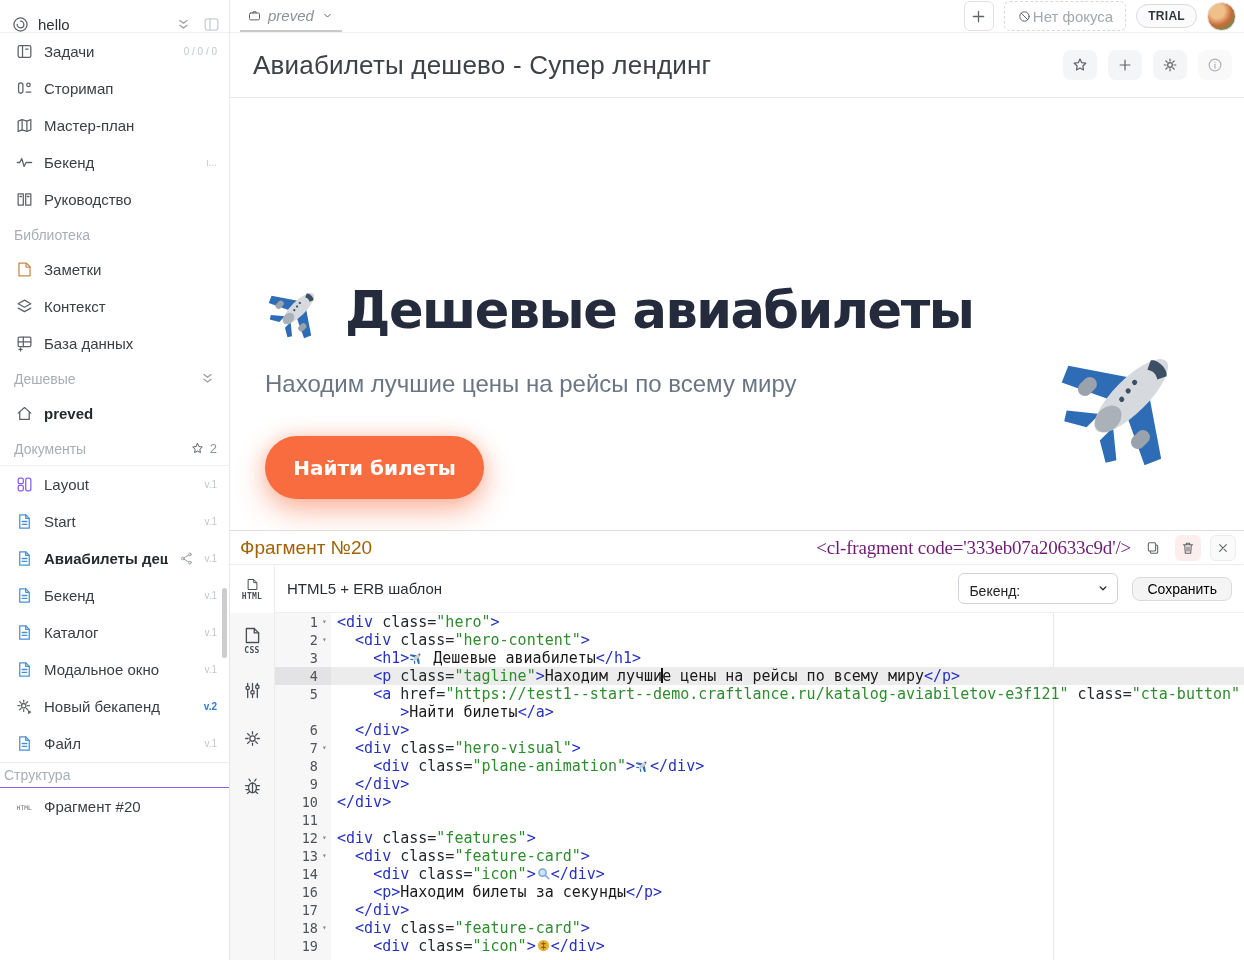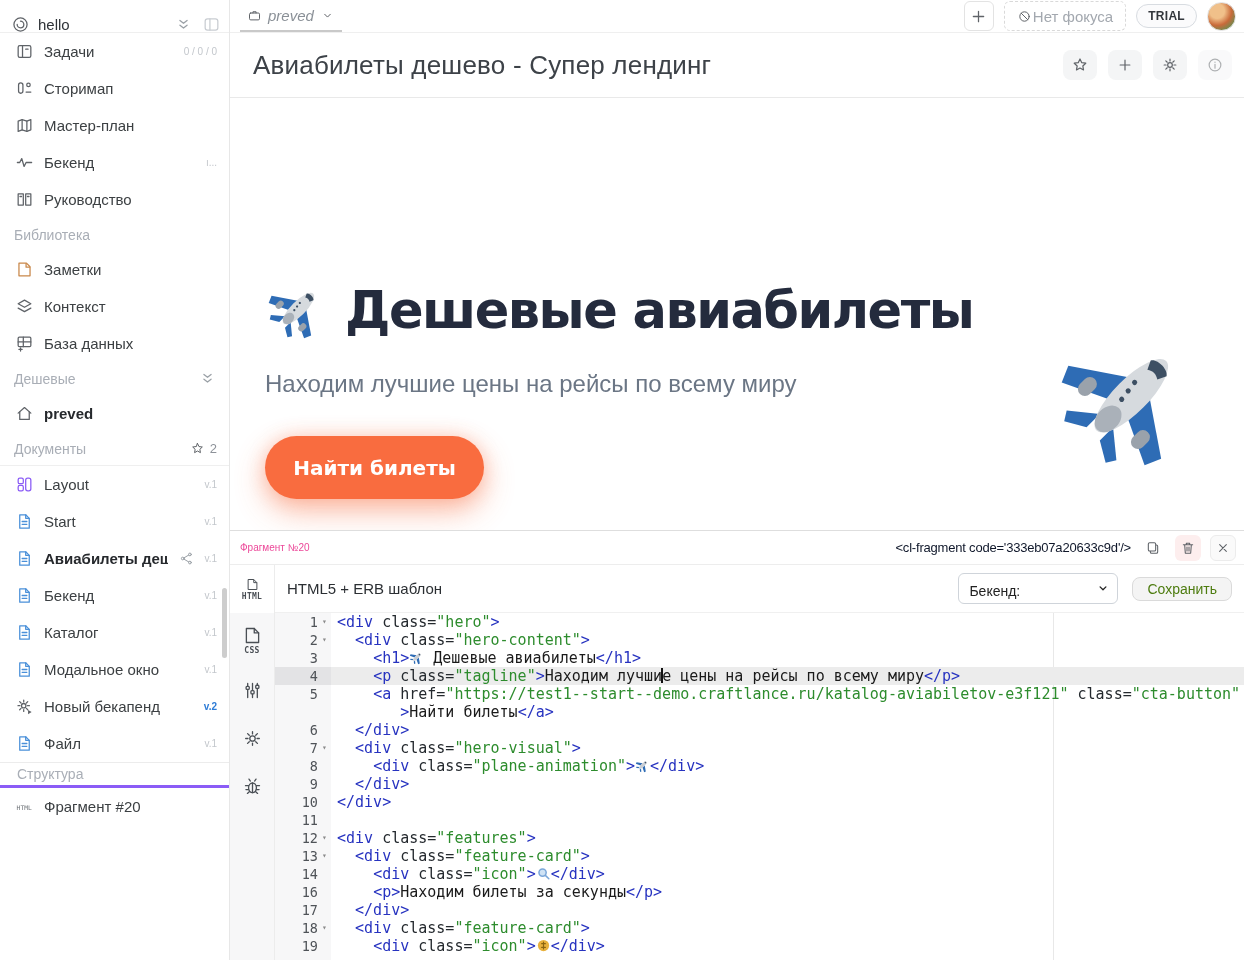--- a/index.html
+++ b/index.html
@@ -15,21 +15,21 @@
   .sb-header .hdr-label { flex:1; }
   .sb-item { height:37px; display:flex; align-items:center; padding:0 12px 0 14px; gap:10px; font-size:15px; color:#3c4043; cursor:pointer; }
   .sb-item .lbl { flex:1; white-space:nowrap; overflow:hidden; }
   .sb-item .lbl.b { font-weight:bold; color:#26292d; }
   .sb-item .right { color:#c3c7cc; font-size:10px; }
   .sb-item .right.active-v { color:#2e7cd6; font-weight:bold; }
   .ico { width:20px; height:20px; flex:none; display:inline-flex; align-items:center; justify-content:center; color:#5f6368; }
   .ico svg { width:19px; height:19px; stroke:currentColor; fill:none; stroke-width:1.6; stroke-linecap:round; stroke-linejoin:round; }
   .ico.small { width:16px; height:16px; } .ico.small svg { width:15px; height:15px; }
   .sb-divider-top { border-top:1px solid #efefef; }
-  .structure-hdr { height:26px; border-top:1px solid #ececec; border-bottom:3px solid #8b5cf6; display:flex; align-items:center; padding-left:17px; color:#a9aeb6; font-size:14px; }
+  .structure-hdr { height:26px; border-top:1px solid #ececec; border-bottom:1px solid #8b5cf6; display:flex; align-items:center; padding-left:4px; color:#a9aeb6; font-size:14px; }
   .htmltag { font-family:"DejaVu Sans Mono",monospace; font-size:8px; color:#6b7075; letter-spacing:0; }
   .sb-scroll { position:absolute; right:2px; top:588px; width:5px; height:70px; background:#cdcdcd; border-radius:3px; }
   .star-badge { display:flex; align-items:center; gap:4px; color:#8d9299; font-size:13px; }
 
   
   .main { flex:1; display:flex; flex-direction:column; min-width:0; }
   .topbar { height:33px; display:flex; align-items:center; padding:0 8px 0 10px; border-bottom:1px solid #efefef; }
   .proj-tab { display:flex; align-items:center; gap:6px; color:#8a9097; font-size:15px; font-style:italic; height:100%; padding:0 6px; border-bottom:2px solid #c9c9c9; cursor:pointer; }
   .topbar-right { margin-left:auto; display:flex; align-items:center; gap:10px; }
   .sq-btn { width:30px; height:30px; border:1px solid #e3e3e3; border-radius:6px; background:#fff; display:flex; align-items:center; justify-content:center; color:#9aa0a6; cursor:pointer; }
@@ -49,23 +49,23 @@
   .hero-head { position:absolute; left:35px; top:180px; display:flex; align-items:center; gap:16px; }
   .hero-plane-sm { width:64px; height:64px; }
   .hero-h1 { font-family:"DejaVu Sans",sans-serif; font-size:51px; font-weight:800; color:#242b3d; letter-spacing:-1.5px; white-space:nowrap; }
   .tagline { position:absolute; left:35px; top:272px; font-size:24px; color:#6b7685; }
   .cta-btn { position:absolute; left:35px; top:338px; width:219px; height:63px; border:none; border-radius:32px; color:#fff; font-size:20px; font-weight:bold; font-family:"DejaVu Sans",sans-serif; display:flex; align-items:center; justify-content:center; cursor:pointer; box-shadow:0 12px 30px rgba(249,108,63,.45), 0 0 18px rgba(249,108,63,.25); }
   .hero-plane-lg { position:absolute; right:41px; top:226px; width:150px; height:150px; }
 
   
   .code-panel { height:430px; flex:none; border-top:1px solid #dedede; display:flex; flex-direction:column; background:#fff; }
   .frag-header { height:34px; flex:none; display:flex; align-items:center; padding:0 8px 0 10px; border-bottom:1px solid #ededed; }
-  .frag-title { font-size:10px; color:#ec4899; }
+  .frag-title { font-size:19px; color:#a16207; }
   .frag-right { margin-left:auto; display:flex; align-items:center; gap:9px; }
-  .embed-code { font-size:13px; color:#0f172a; letter-spacing:-.2px; }
+  .embed-code { font-size:19px; color:#701a75; letter-spacing:-.2px;font-family:Liberation Serif, serif; }
   .mini-btn { width:26px; height:26px; border-radius:6px; border:none; background:transparent; display:flex; align-items:center; justify-content:center; color:#8a9097; cursor:pointer; }
   .mini-btn svg { width:16px; height:16px; stroke:currentColor; fill:none; stroke-width:1.6; stroke-linecap:round; stroke-linejoin:round; }
   .mini-btn.trash { background:#fdeeee; color:#ef9a9a; }
   .mini-btn.close { background:#fafafa; border:1px solid #ececec; color:#7d838a; }
 
   .frag-body { flex:1; display:flex; min-height:0; }
   .tool-strip { width:45px; flex:none; background:#f7f7f8; border-right:1px solid #ececec; display:flex; flex-direction:column; align-items:center; }
   .strip-cell { width:100%; height:48px; background:#fff; display:flex; align-items:center; justify-content:center; cursor:pointer; }
   .filetype-ico { display:flex; flex-direction:column; align-items:center; gap:0; color:#4a4f55; cursor:pointer; }
   .filetype-ico svg { width:17px; height:15px; stroke:currentColor; fill:none; stroke-width:1.6; stroke-linejoin:round; }
@@ -75,21 +75,21 @@
   .strip-ico.cssico { margin-top:12px; }
 
   .frag-main { flex:1; display:flex; flex-direction:column; min-width:0; }
   .frag-toolbar { height:48px; flex:none; display:flex; align-items:center; padding:0 12px; border-bottom:1px solid #f0f0f0; }
   .tpl-label { font-size:15px; color:#2b2f33; }
   .toolbar-right { margin-left:auto; display:flex; align-items:center; gap:14px; }
   .sel-wrap { position:relative; }
   .backend-select { appearance:none; -webkit-appearance:none; width:160px; height:31px; border:1px solid #cfd4da; border-radius:6px; background:#fff; font-size:14px; color:#222; padding:4px 26px 0 10px; font-family:"Liberation Sans",sans-serif; cursor:pointer; }
   .sel-arrow { position:absolute; right:8px; top:8px; pointer-events:none; color:#222; }
   .sel-arrow svg { width:14px; height:14px; stroke:currentColor; fill:none; stroke-width:2.2; stroke-linecap:round; stroke-linejoin:round; }
-  .save-btn { height:24px; padding:0 14px; background:#f4f4f4; border:1px solid #dadada; border-radius:8px; font-size:14px; color:#4d7c0f; font-family:"Liberation Sans",sans-serif; cursor:pointer; }
+  .save-btn { height:24px; padding:0 14px; background:#f4f4f4; border:1px solid #dadada; border-radius:8px; font-size:14px; color:#000000; font-family:"Liberation Sans",sans-serif; cursor:pointer; }
 
   .editor { flex:1; position:relative; overflow:hidden; font-family:"DejaVu Sans Mono",monospace; font-size:15px; line-height:18px; background:#fff; }
   .gutter-bg { position:absolute; left:0; top:0; bottom:0; width:56px; background:#f7f7f8; }
   .ruler { position:absolute; left:778px; top:0; bottom:0; width:1px; background:#e8e8e8; }
   .lines { position:absolute; inset:0; }
   .cl { display:flex; height:18px; white-space:pre; cursor:text; }
   .cl.active { background:#ececec; }
   .cl.active .gut { background:#e3e3e5; }
   .gut { width:56px; flex:none; display:flex; justify-content:flex-end; color:#4f5358; font-size:13.5px; }
   .gut .num { display:inline-block; text-align:right; }

